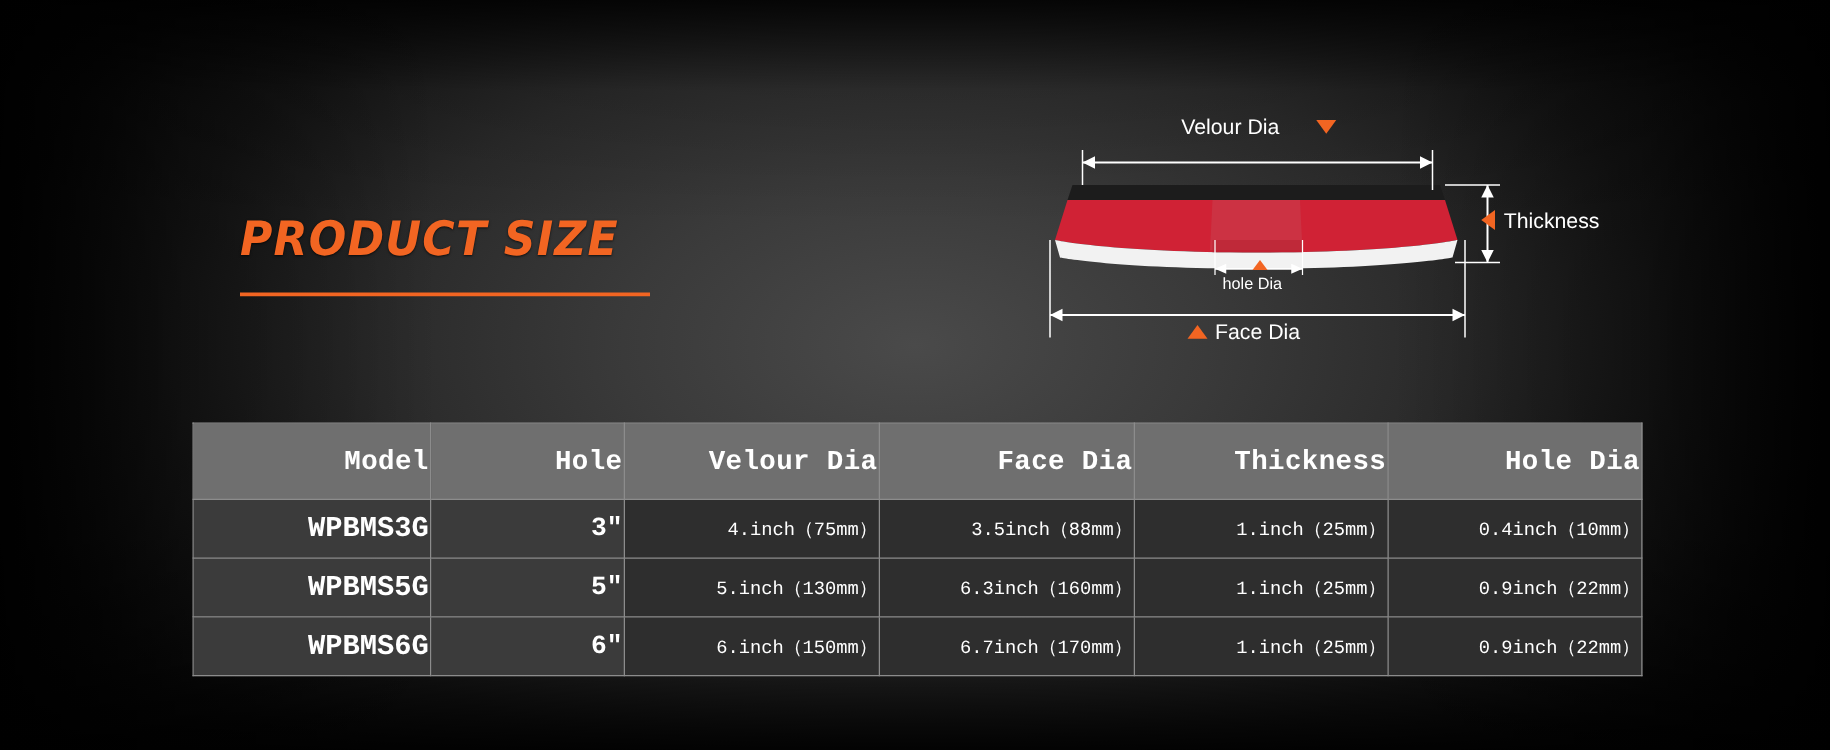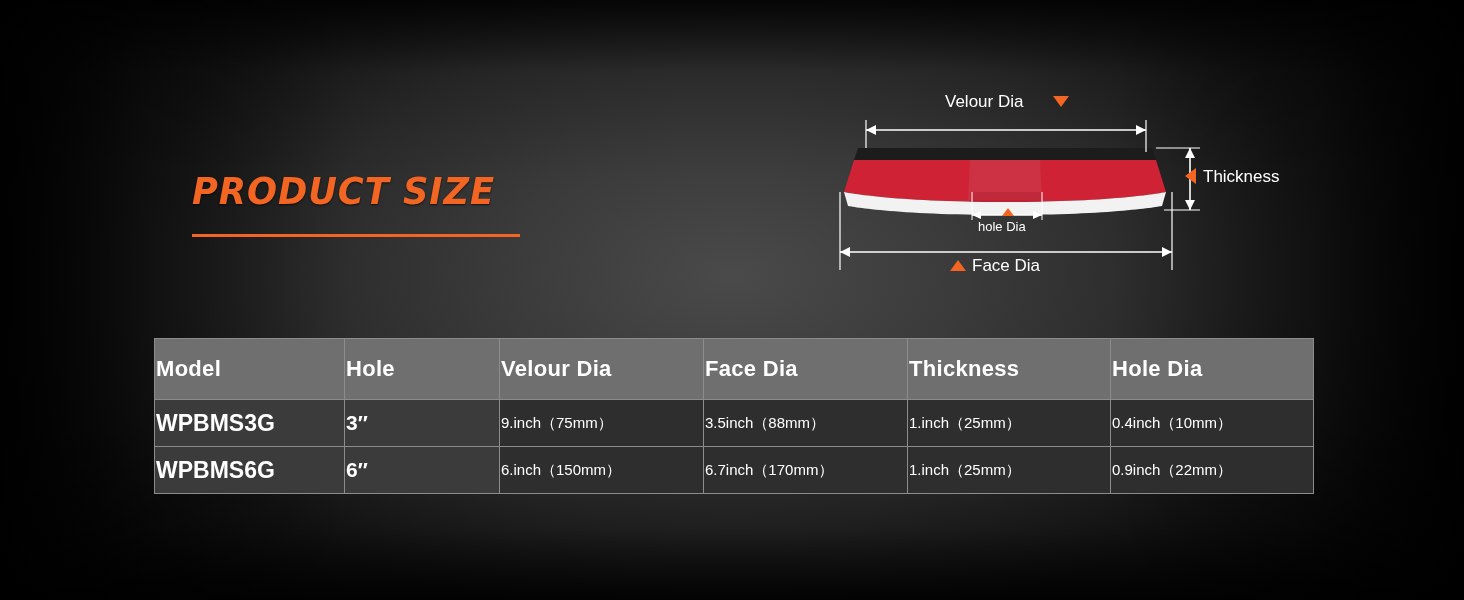--- a/index.html
+++ b/index.html
@@ -108,23 +108,23 @@
     width: 1159px;
   }
   table.size-table {
     border-collapse: collapse;
     width: 100%;
     table-layout: fixed;
   }
   table.size-table th,
   table.size-table td {
     border: 1px solid #8c8c8c;
-    text-align: left;
+    text-align: right;
     color: #ffffff;
-    font-family: Liberation Sans, sans-serif;
+    font-family: Liberation Mono, monospace;
   }
   table.size-table thead th {
     background: #6f6f6f;
     height: 58px;
     font-size: 22px;
     font-weight: bold;
     letter-spacing: 0.3px;
   }
   table.size-table tbody td {
     height: 44px;
@@ -227,24 +227,32 @@
           <th>Velour Dia</th>
           <th>Face Dia</th>
           <th>Thickness</th>
           <th>Hole Dia</th>
         </tr>
       </thead>
       <tbody>
         <tr>
           <td class="model">WPBMS3G</td>
           <td class="size">3″</td>
-          <td>9.inch（75mm）</td>
+          <td>4.inch（75mm）</td>
           <td>3.5inch（88mm）</td>
           <td>1.inch（25mm）</td>
           <td>0.4inch（10mm）</td>
+        </tr>
+        <tr>
+          <td class="model">WPBMS5G</td>
+          <td class="size">5″</td>
+          <td>5.inch（130mm）</td>
+          <td>6.3inch（160mm）</td>
+          <td>1.inch（25mm）</td>
+          <td>0.9inch（22mm）</td>
         </tr>
         <tr>
           <td class="model">WPBMS6G</td>
           <td class="size">6″</td>
           <td>6.inch（150mm）</td>
           <td>6.7inch（170mm）</td>
           <td>1.inch（25mm）</td>
           <td>0.9inch（22mm）</td>
         </tr>
       </tbody>

